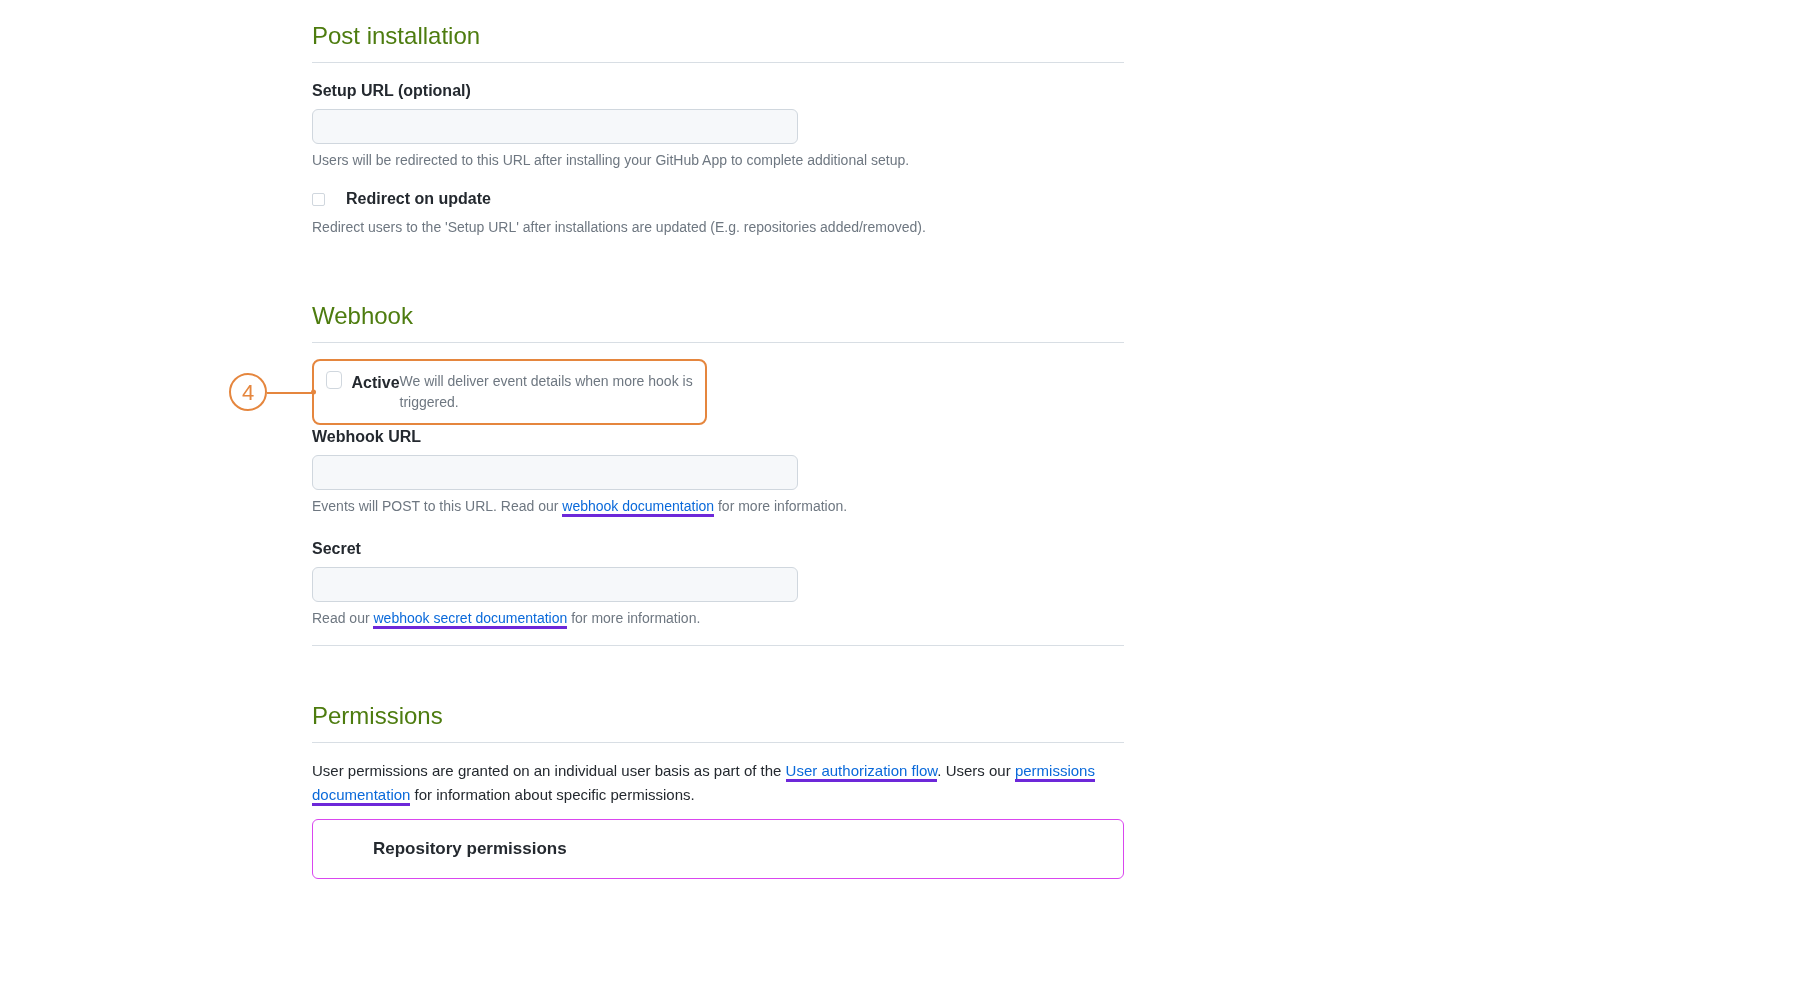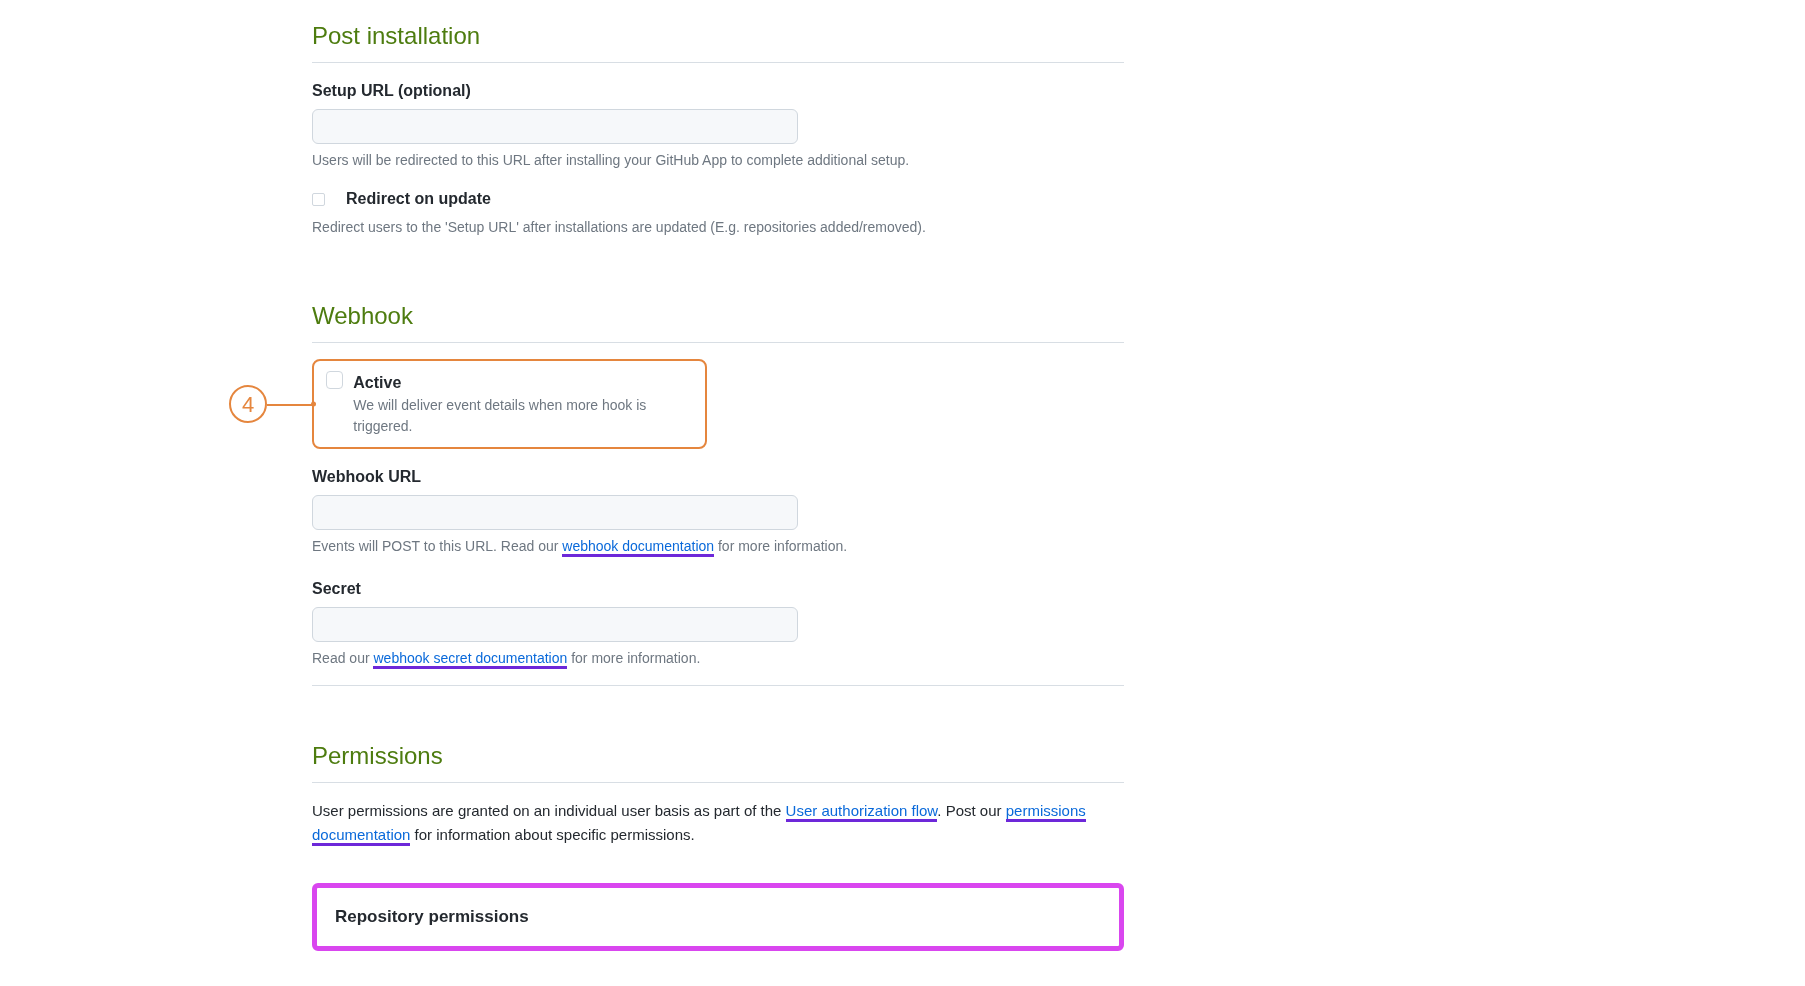--- a/index.html
+++ b/index.html
@@ -124,21 +124,21 @@
       appearance: none;
       cursor: pointer;
     }
     .active-row {
       display: flex;
       gap: 10px;
       align-items: flex-start;
     }
     .active-content {
       display: flex;
-      flex-direction: column;
+      flex-direction: row;
     }
     .active-label {
       font-size: 16px;
       font-weight: 600;
       color: #24292f;
     }
     .active-desc {
       font-size: 14px;
       color: #6e7781;
     }
@@ -148,24 +148,25 @@
       border-bottom: 3px solid #6d28d9;
       cursor: pointer;
     }
     .section-divider {
       border: none;
       border-top: 1px solid #d8dee4;
       margin-top: 16px;
       margin-bottom: 0;
     }
     .permissions-box {
-      border: 5px solid #d946ef;
+      border: 1px solid #d946ef;
       border-radius: 6px;
-      margin-top: 36px;
+      margin-top: 12px;
       overflow: hidden;
+      padding-left: 42px;
     }
     .permissions-box-header {
       padding: 16px 18px;
       font-size: 17px;
       font-weight: 600;
       color: #24292f;
     }
     .para {
       font-size: 15px;
       color: #24292f;
@@ -201,41 +202,41 @@
     <div class="callout-dot"></div>
     <div class="active-row">
       <input type="checkbox" class="active-checkbox" style="">
       <div class="active-content">
         <span class="active-label">Active</span>
         <span class="active-desc">We will deliver event details when more hook is triggered.</span>
       </div>
     </div>
   </div>
 
-  <div class="field-group" style="margin-top:16px;">
+  <div class="field-group" style="">
     <label class="field-label">Webhook URL</label>
     <input type="text" class="text-input" value="" style="">
     <div class="help-text">
       <span>Events will POST to this URL. Read our </span><a class="link">webhook documentation</a><span> for more information.</span>
     </div>
   </div>
 
   <div class="field-group" style="margin-top:20px;">
     <label class="field-label">Secret</label>
     <input type="password" class="text-input" value="" style="">
     <div class="help-text">
       <span>Read our </span><a class="link">webhook secret documentation</a><span> for more information.</span>
     </div>
   </div>
 
   <hr class="section-divider">
 
   <h2 class="section-heading section-gap" style="margin-top:52px;">Permissions</h2>
 
   <p class="para">
-    <span>User permissions are granted on an individual user basis as part of the </span><a class="link">User authorization flow</a><span>. Post our </span><a class="link">permissions documentation</a><span> for information about specific permissions.</span>
+    <span>User permissions are granted on an individual user basis as part of the </span><a class="link">User authorization flow</a><span>. Users our </span><a class="link">permissions documentation</a><span> for information about specific permissions.</span>
   </p>
 
   <div class="permissions-box">
     <div class="permissions-box-header">Repository permissions</div>
   </div>
 
 </div>
 
 </body></html>

